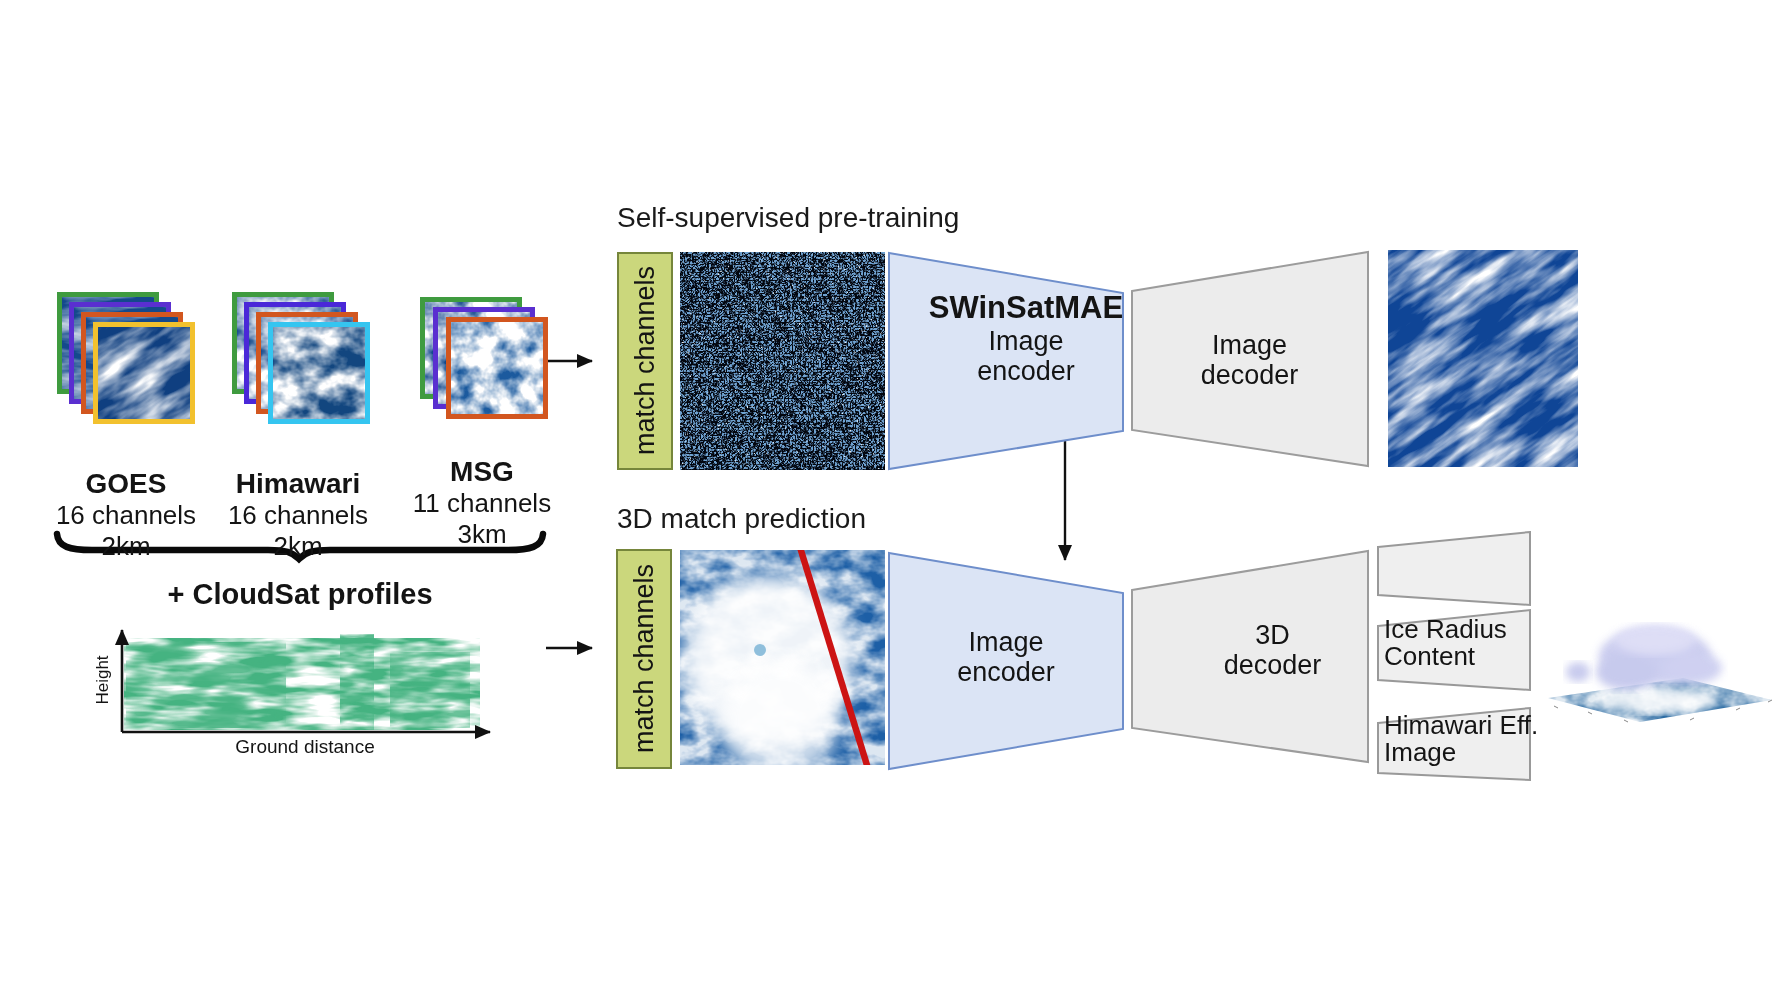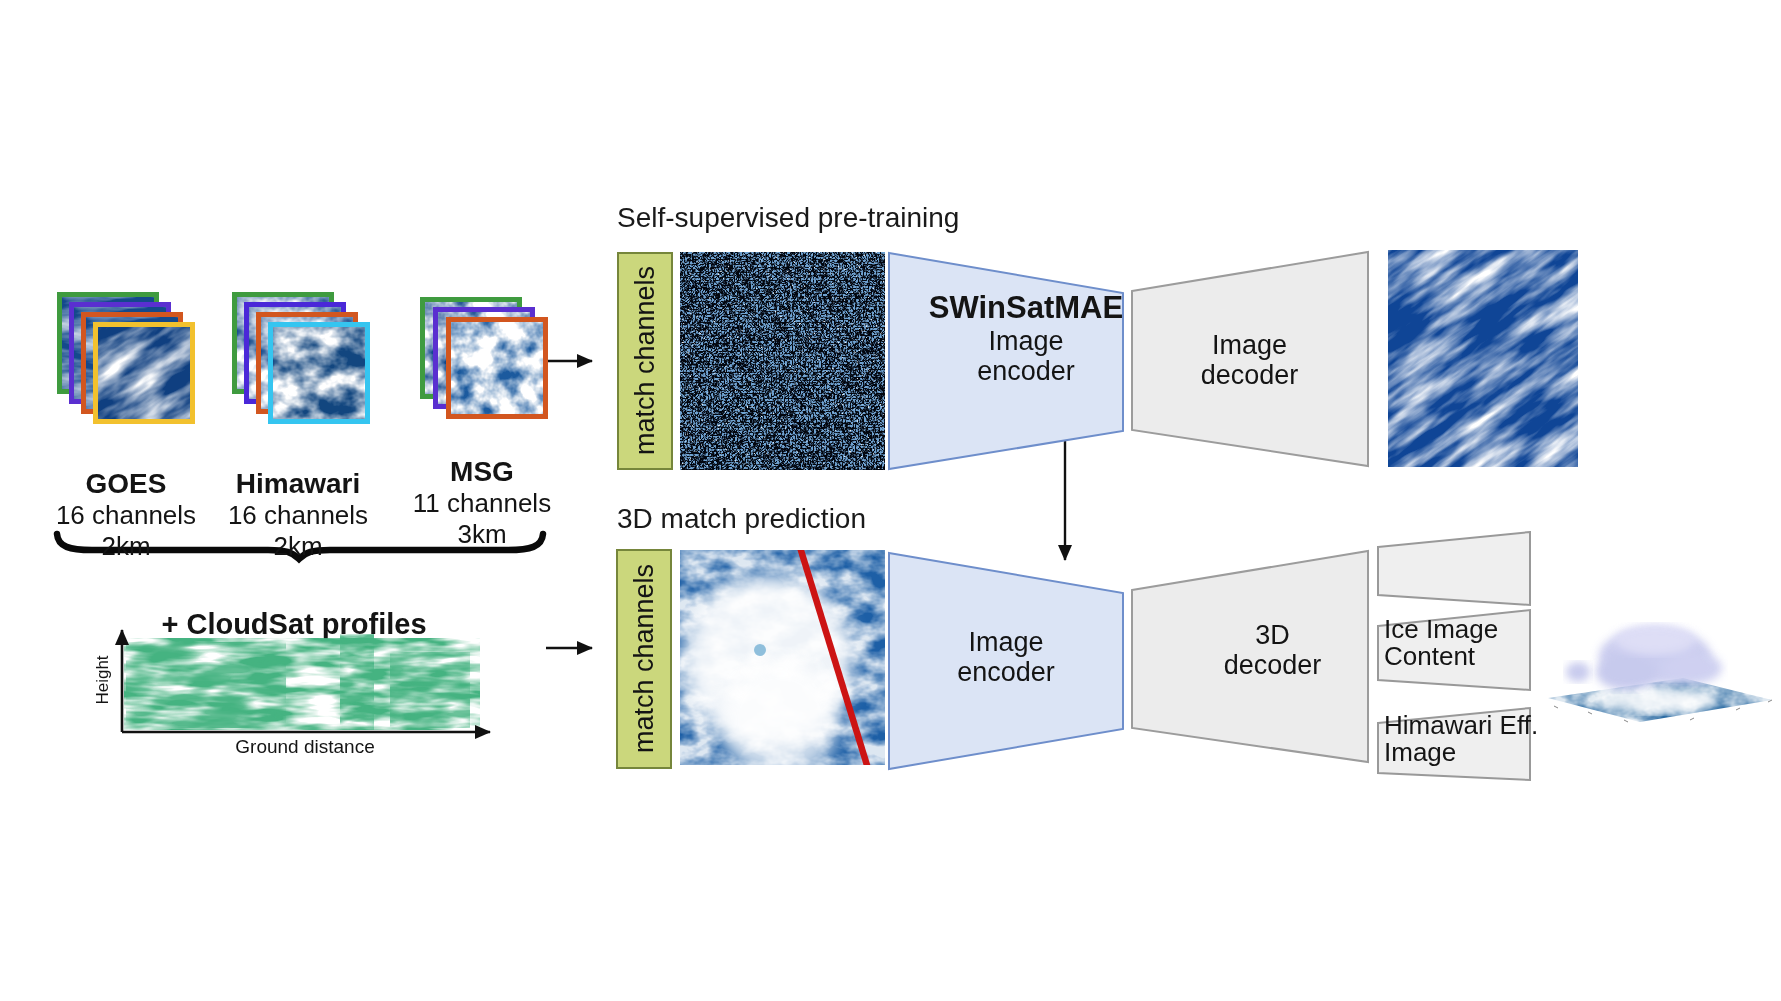--- a/index.html
+++ b/index.html
@@ -177,21 +177,21 @@
     <div class="sat-name">Himawari</div>
     <div class="sat-sub">16 channels</div>
     <div class="sat-sub">2km</div>
   </div>
   <div class="sat-label" style="left:396px;top:420px;">
     <div class="sat-name">MSG</div>
     <div class="sat-sub">11 channels</div>
     <div class="sat-sub">3km</div>
   </div>
 
-  <div class="cloudsat-title" style="left:94px;top:578px;margin-top:30px;">+ CloudSat profiles</div>
+  <div class="cloudsat-title" style="left:100px;top:578px;">+ CloudSat profiles</div>
 
   <svg class="abs" style="left:90px;top:616px;" width="412" height="148">
 
     <g>
       <rect x="34" y="22" width="356" height="92" filter="url(#greenProf)"></rect>
       <rect x="36" y="26" width="160" height="86" filter="url(#greenProf)" opacity="0.85"></rect>
       <rect x="250" y="18" width="34" height="96" filter="url(#greenProf)" opacity="0.9"></rect>
       <rect x="300" y="36" width="80" height="76" filter="url(#greenProf)" opacity="0.8"></rect>
     </g>
 
@@ -269,21 +269,21 @@
   </div>
 
   <svg class="abs" style="left:1377px;top:531px;" width="155" height="78">
     <polygon points="1,16 153,1 153,74 1,64" fill="#efefef" stroke="#999" stroke-width="2"></polygon>
   </svg>
 
   <svg class="abs" style="left:1377px;top:608px;" width="155" height="86">
     <polygon points="1,18 153,2 153,82 1,72" fill="#efefef" stroke="#999" stroke-width="2"></polygon>
   </svg>
   <div class="out-text" style="left:1384px;top:616px;width:150px;">
-    <div>Ice Image</div>
+    <div>Ice Radius</div>
     <div>Content</div>
   </div>
 
   <svg class="abs" style="left:1377px;top:704px;" width="155" height="80">
     <polygon points="1,19 153,4 153,76 1,69" fill="#efefef" stroke="#999" stroke-width="2"></polygon>
   </svg>
   <div class="out-text" style="left:1384px;top:712px;width:150px;">
     <div>Himawari Eff.</div>
     <div>Image</div>
   </div>

